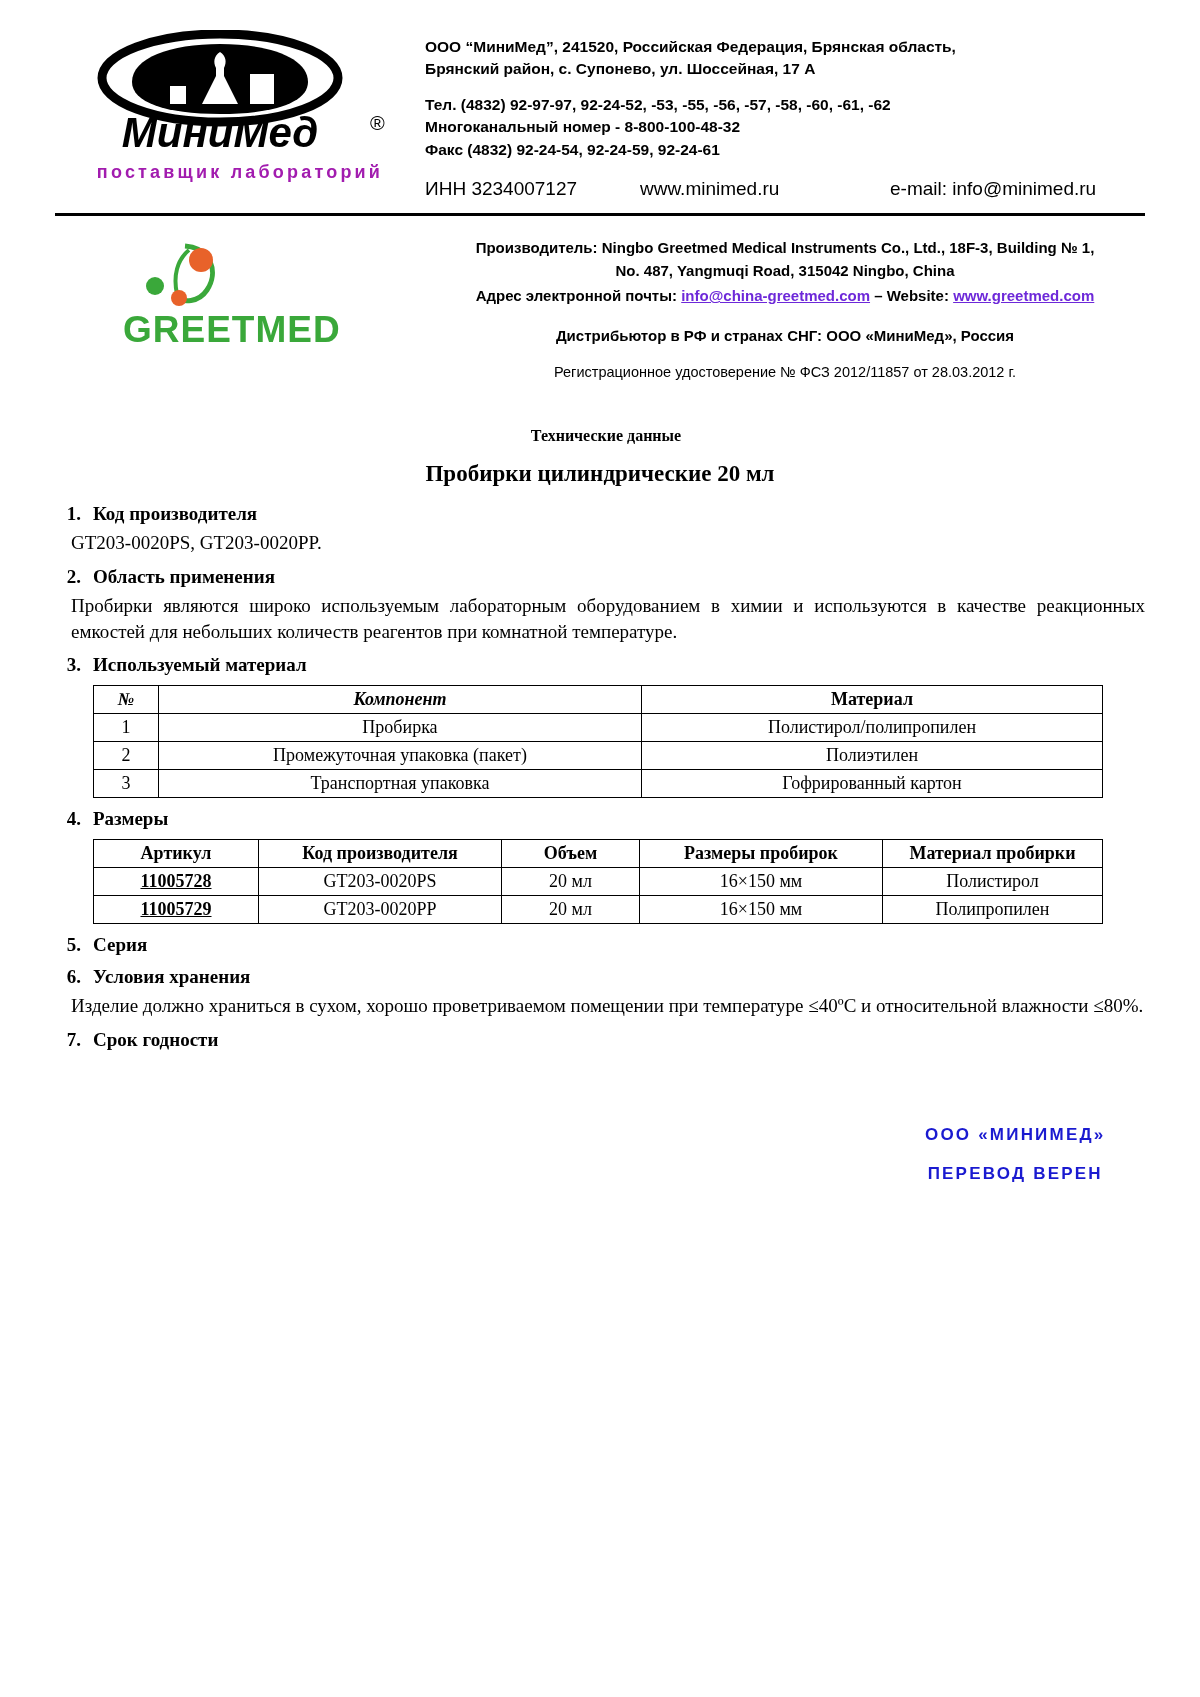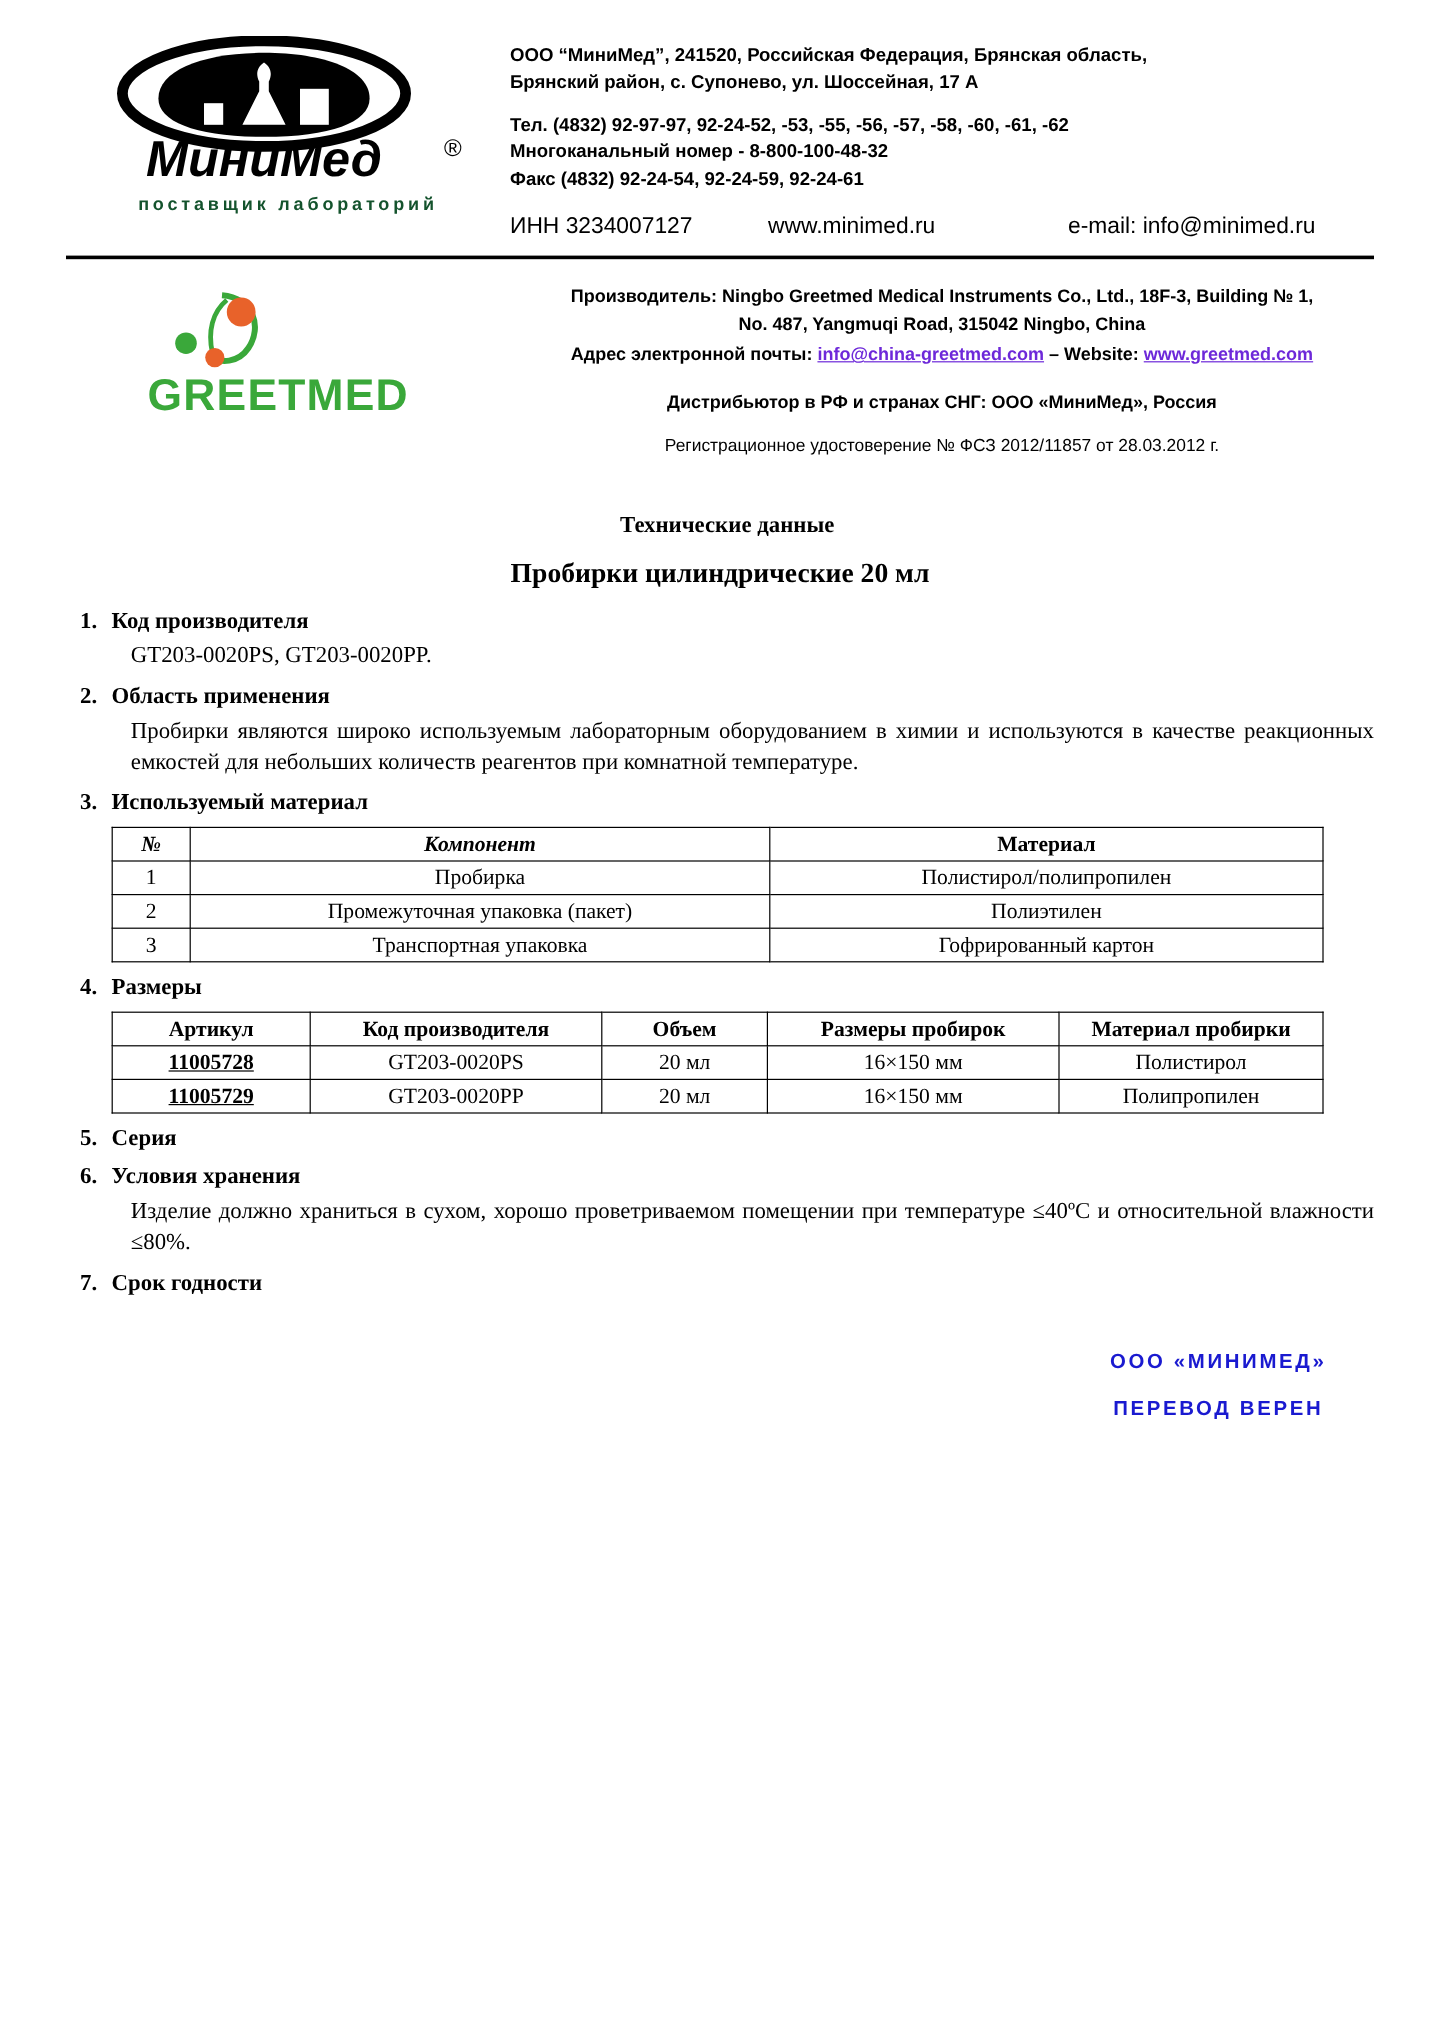--- a/index.html
+++ b/index.html
@@ -40,23 +40,23 @@
   }
   .minimed-logo {
     position: relative;
     width: 340px;
     height: 130px;
   }
   .minimed-logo svg { display: block; }
   .logo-sub {
     font-family: "Liberation Sans", sans-serif;
     font-weight: bold;
-    font-size: 15px;
+    font-size: 18px;
     letter-spacing: 3.2px;
-    color: #14532d;
+    color: #a21caf;
     margin-top: 2px;
   }
   .company-info {
     flex: 1 1 auto;
     padding-top: 10px;
     font-family: "Liberation Sans", sans-serif;
     font-size: 15.5px;
     font-weight: bold;
     line-height: 1.45;
     color: #000;
@@ -114,21 +114,21 @@
   .gm-reg {
     margin-top: 14px;
     font-weight: normal;
     font-size: 14.5px;
   }
 
   
   .doc-title {
     text-align: center;
     font-weight: bold;
-    font-size: 19px;
+    font-size: 16px;
     margin-top: 44px;
     padding-left: 12px;
   }
   .doc-subtitle {
     text-align: center;
     font-weight: bold;
     font-size: 23px;
     margin-top: 16px;
   }
 
@@ -149,21 +149,21 @@
     font-size: 19px;
     text-align: right;
     padding-right: 12px;
     box-sizing: border-box;
   }
   .sec-head {
     font-weight: bold;
     font-size: 19px;
   }
   .sec-body {
-    margin-left: 54px;
+    margin-left: 16px;
     font-size: 19px;
     line-height: 1.35;
     margin-top: 5px;
   }
   .justify { text-align: justify; }
 
   
   table.t {
     border-collapse: collapse;
     margin-left: 38px;

